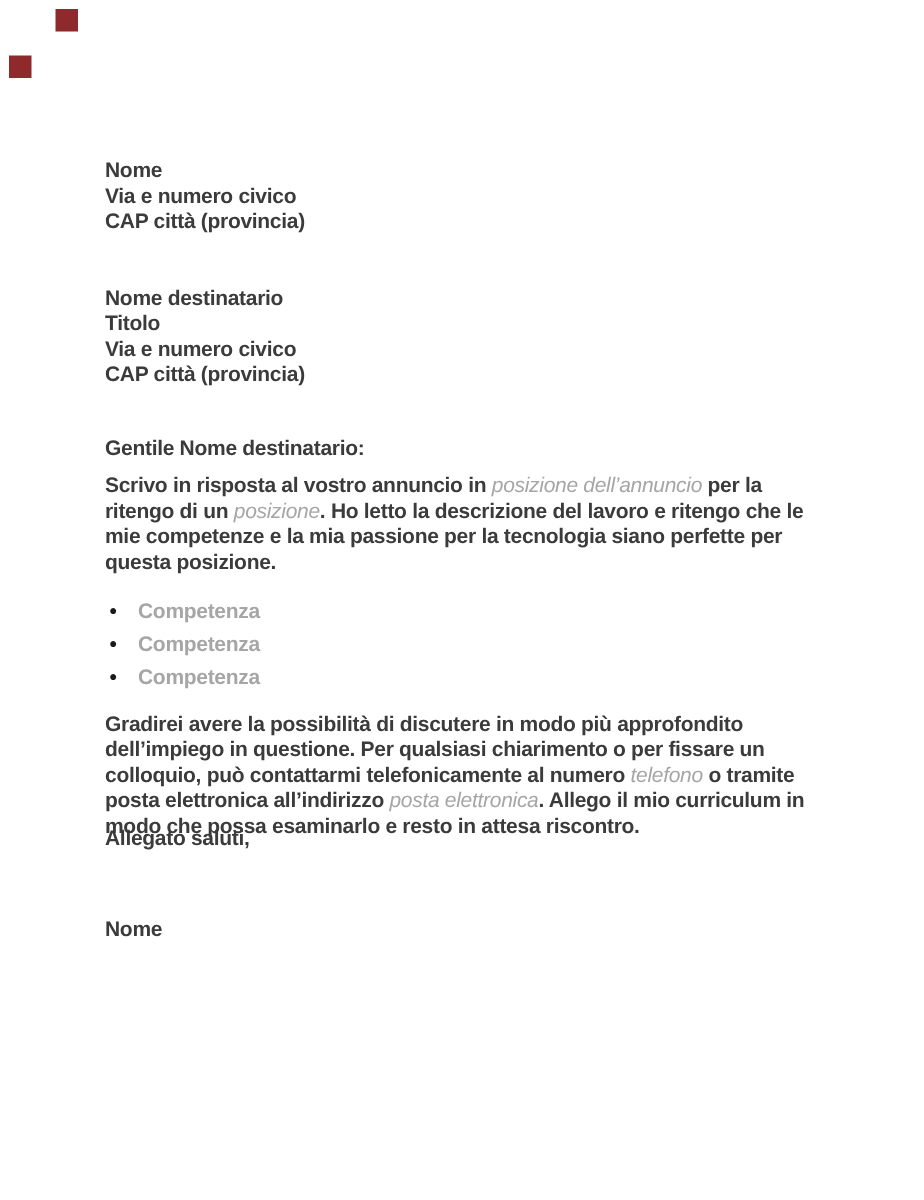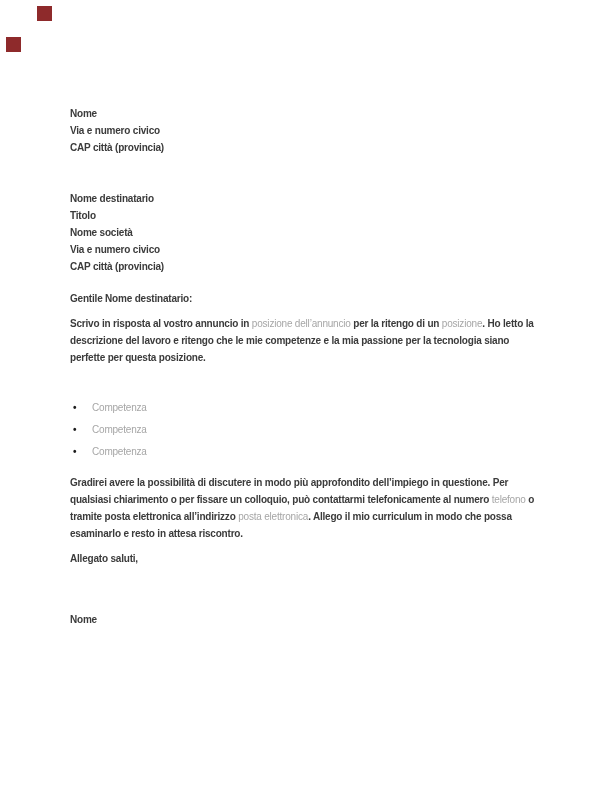--- a/index.html
+++ b/index.html
@@ -23,68 +23,68 @@
     height: 15px;
     background: #8E2A2B;
   }
   .sq-top  { left: 37px; top: 6px; }
   .sq-left { left: 6px;  top: 37px; }
   .block {
     position: absolute;
     left: 70px;
     width: 472px;
     margin: 0;
-    font-size: 10px;
+    font-size: 14px;
     line-height: 17px;
     letter-spacing: -0.2px;
     font-weight: 700;
     color: #3b3b3b;
   }
   .ph {
     font-weight: 400;
     color: #a6a6a6;
+    font-style: italic;
   }
   .addr-line { height: 17px; }
   .skills-list { }
   .skill-item {
     display: flex;
     align-items: flex-start;
     margin-bottom: 5px;
     height: 17px;
   }
   .bullet {
     width: 19px;
     padding-left: 3px;
     color: #1a1a1a;
     font-weight: 700;
     flex: 0 0 auto;
   }
   .skill-label {
-    font-weight: 400;
+    font-weight: 700;
     color: #a6a6a6;
   }
 </style>
 </head>
 <body>
 
 <div class="page">
 
   <div class="sq sq-top" style="background: rgb(142, 42, 43);"></div>
   <div class="sq sq-left" style="background: rgb(142, 42, 43);"></div>
 
   <div class="block" style="top:105px">
     <div class="addr-line">Nome</div>
     <div class="addr-line">Via e numero civico</div>
     <div class="addr-line">CAP città (provincia)</div>
   </div>
 
   <div class="block" style="top:190px">
     <div class="addr-line">Nome destinatario</div>
     <div class="addr-line">Titolo</div>
-    <div class="addr-line">Nome società</div>
     <div class="addr-line">Via e numero civico</div>
     <div class="addr-line">CAP città (provincia)</div>
   </div>
 
   <p class="block" style="top:290px">Gentile Nome destinatario:</p>
 
   <p class="block" style="top:315px"><span>Scrivo in risposta al vostro annuncio in </span><span class="ph">posizione dell’annuncio</span><span> per la ritengo di un </span><span class="ph">posizione</span><span>. Ho letto la descrizione del lavoro e ritengo che le mie competenze e la mia passione per la tecnologia siano perfette per questa posizione.</span></p>
 
 
   <div class="block skills-list" style="top:399px">

